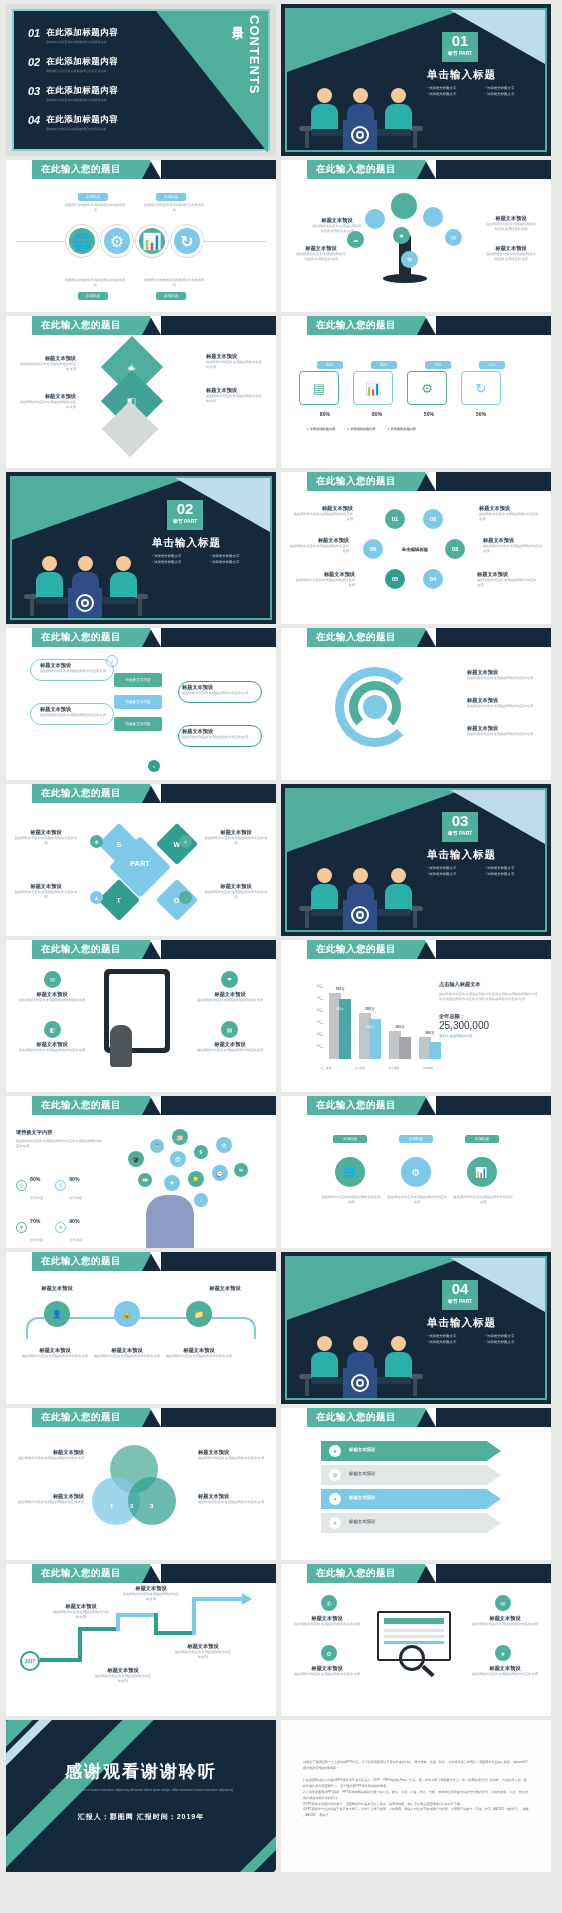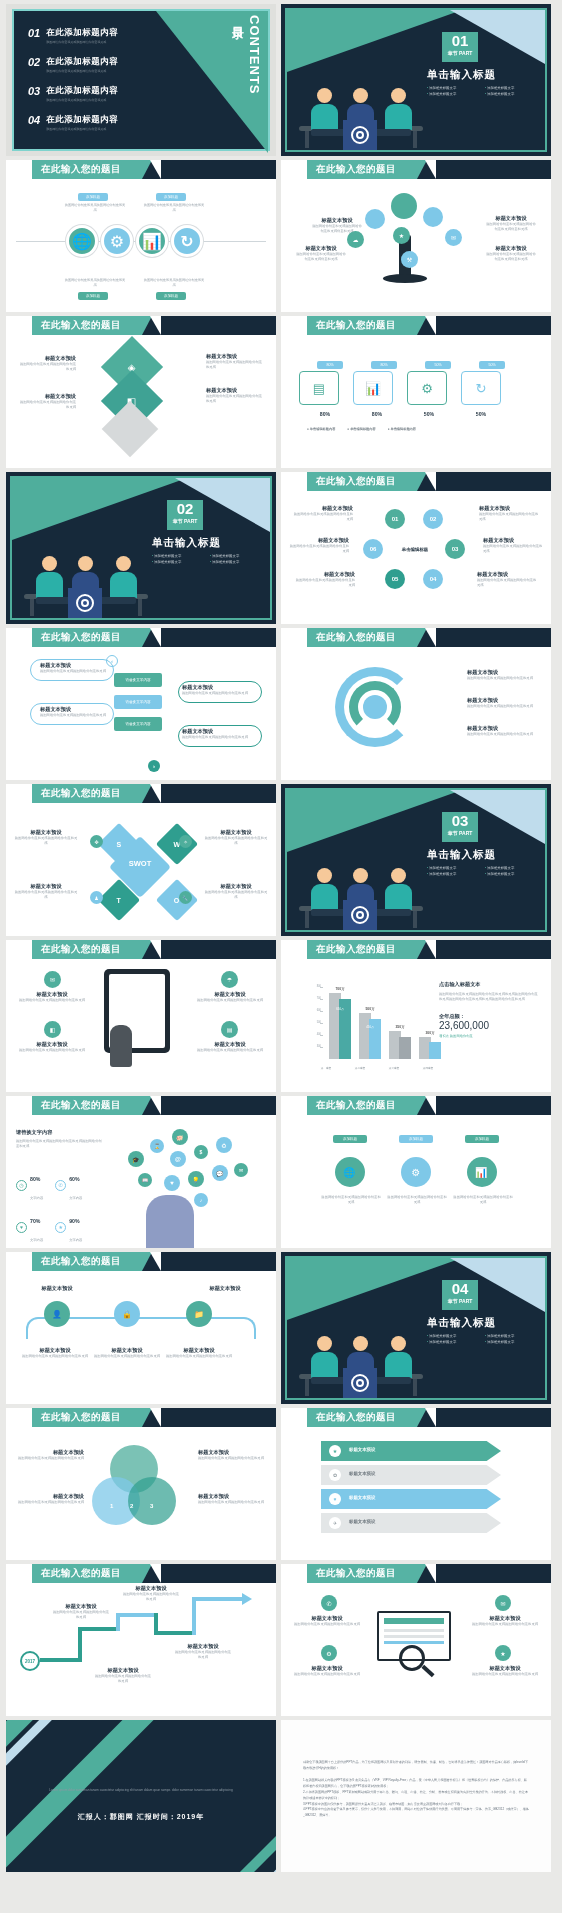--- a/index.html
+++ b/index.html
@@ -494,21 +494,21 @@
   </div>
 
   <div class="slide">
     <div class="hdr">
         <div class="band"></div>
         <div class="slash"></div>
       <div class="htxt">在此输入您的题目</div>
       </div>
     <div class="body">
       <div style="position:absolute;left:112px;top:42px;width:44px;height:44px;background:#7ec8e8;transform:rotate(45deg);border-radius:4px"></div>
-      <div style="position:absolute;left:112px;top:56px;width:44px;text-align:center;color:#fff;font-size:7.5px;font-weight:bold">SWOT</div>
+      <div style="position:absolute;left:112px;top:56px;width:44px;text-align:center;color:#fff;font-size:7.5px;font-weight:bold">PART</div>
       <div class="dia" style="position:absolute;left:98px;top:26px;background:#7ec8e8;border-radius:3px">
           <span>S</span>
         </div>
       <div class="dia" style="position:absolute;left:156px;top:26px;background:#2f9e8f;border-radius:3px">
           <span>W</span>
         </div>
       <div class="dia" style="position:absolute;left:98px;top:82px;background:#2f9e8f;border-radius:3px">
           <span>T</span>
         </div>
       <div class="dia" style="position:absolute;left:156px;top:82px;background:#7ec8e8;border-radius:3px">
@@ -664,21 +664,21 @@
           <span>第一季度</span>
           <span>第二季度</span>
           <span>第三季度</span>
           <span>第四季度</span>
         </div>
       </div>
       <div style="position:absolute;right:12px;top:22px;width:100px">
         <div class="t-h">点击输入标题文本</div>
         <div class="t-p" style="margin-top:4px">题图网给你创意和灵感题图网给你创意和灵感和灵感题图网给你创意和灵感题图网给你创意和灵感和灵感题图网给你创意和灵感</div>
         <div class="t-h" style="margin-top:10px">全年总额：</div>
-        <div style="font-size:10px;color:#2b3b48">23,600,000</div>
+        <div style="font-size:10px;color:#2b3b48">25,300,000</div>
         <div class="t-p" style="margin-top:3px;color:#4fae9c">增长比 题图网给你创意</div>
       </div>
     </div>
   </div>
 
   <div class="slide">
     <div class="hdr">
         <div class="band"></div>
         <div class="slash"></div>
       <div class="htxt">在此输入您的题目</div>
@@ -946,20 +946,21 @@
         </div>
     </div>
   </div>
 
   <div class="slide thx">
     <div class="st g1"></div>
     <div class="st g2"></div>
     <div class="st g3"></div>
     <div class="st g4"></div>
     <div class="st g5"></div>
+    <div class="big">感谢观看谢谢聆听</div>
     <div class="lor">Lorem ipsum dolor sameman tanam caoectetur adipiscing elit tanam dalam qoue sampe. dolor sameman tanam caoectetur adipiscing</div>
     <div class="rep">汇报人：郡图网   汇报时间：2019年</div>
   </div>
 
   <div class="slide cpy">
     <div class="p1">感谢您下载题图网平台上提供的PPT作品，为了您和题图网以及原创作者的利益，请勿复制、传播、销售，否则将承担法律责任！题图网对作品享有版权，如levelel下载方数进行H的的使用权！</div>
     <div class="p2" style="white-space:pre-line">1.在题图网站相关内容的PPT模板涉及会员免品有（VRF、VIP Royalty-Free）作品，受《中华人民共和国著作权法》和《世界版权公约》的保护。作品的所有权、版权和著作权归题图网所有，您下载的是PPT模板素材的使用权；
 2.不得将题图网的PPT模板、PPT素材或网站成部分用于再出售、赠与、出租、出借、转让、分销、发布或任何间接为实质性分发的行为。不得转授权、出售、转让本协议或通本协议中的权利；
 3.PPT模板中的图片仅供参考，题图网提供大量高清之法题形、临展市场图，如有需要请至题图网或到淘各自行下载；
 4.PPT模板中包含的创意字体及参考展示，仅供个人学习使用，不得商用，网站不对您的字体使用行为负责。可商用字体参考：宋体、仿宋_GB2312（或仿宋）、楷体_GB2312、黑体等。</div>

